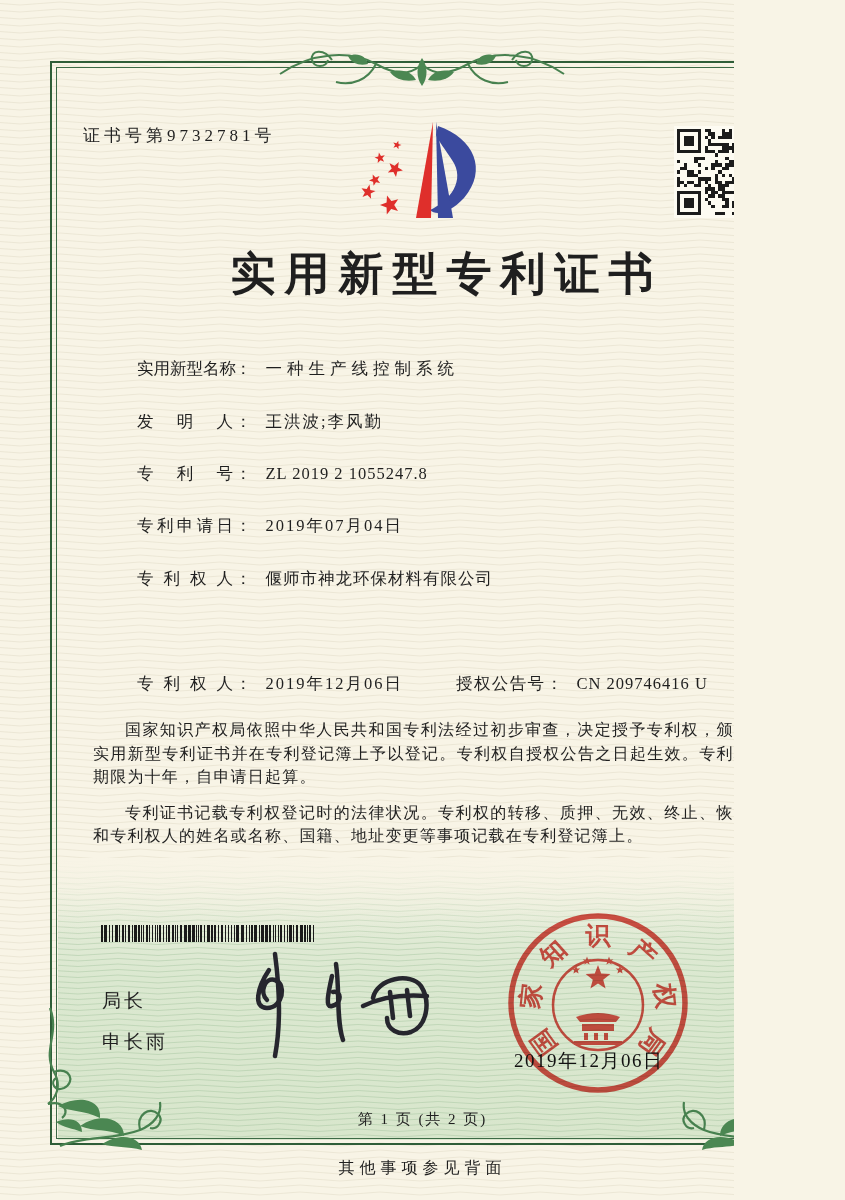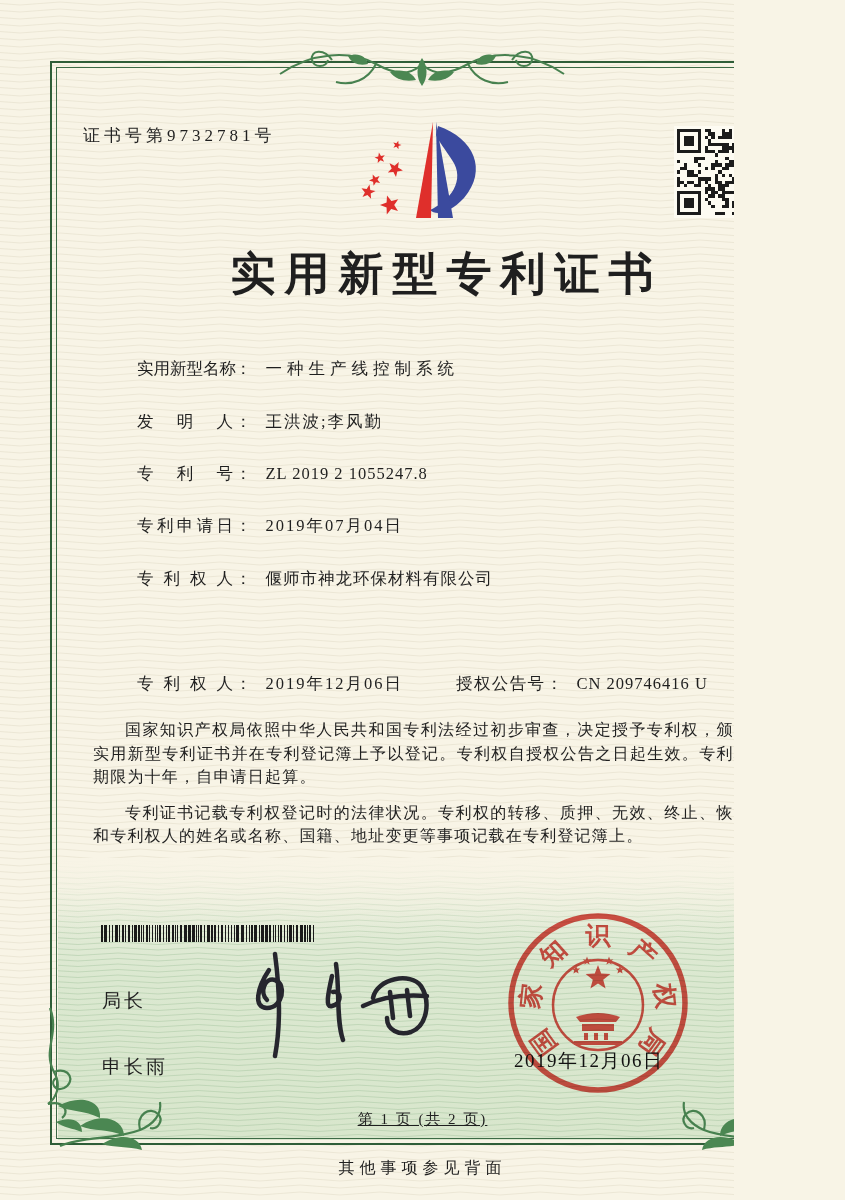--- a/index.html
+++ b/index.html
@@ -31,25 +31,25 @@
   .val{letter-spacing:2px;}
   .val-wide{letter-spacing:5px;}
   .val-tight{letter-spacing:1px;}
   .pair2{position:absolute;left:319px;top:0;}
   .pair2 .lbl{width:88px;}
   .paras{position:absolute;left:93px;top:706px;width:658px;font-size:16px;line-height:23.6px;
     letter-spacing:1.2px;text-align:justify;z-index:3;}
   .paras p{margin:12px 0 3px 0;text-indent:2em;}
   .barcode{position:absolute;left:101px;top:925px;z-index:3;}
   .signer-title{position:absolute;left:102px;top:988px;font-size:19px;letter-spacing:3px;z-index:3;}
-  .signer-name{position:absolute;left:102px;top:1054px;font-size:19px;letter-spacing:3px;z-index:3;}
+  .signer-name{position:absolute;left:102px;top:1029px;font-size:19px;letter-spacing:3px;z-index:3;}
   .signature{position:absolute;left:235px;top:948px;z-index:3;}
   .seal{position:absolute;left:503px;top:908px;width:190px;height:190px;z-index:4;opacity:.92;mix-blend-mode:multiply;}
   .seal-date{position:absolute;left:514px;top:1048px;font-size:19px;letter-spacing:1.5px;color:#111;z-index:5;}
-  .footer-page{position:absolute;left:0;top:1110px;width:845px;text-align:center;font-size:15px;letter-spacing:2px;z-index:3;text-decoration:underline;}
+  .footer-page{position:absolute;left:0;top:1110px;width:845px;text-align:center;font-size:15px;letter-spacing:2px;z-index:3;}
   .back-note{position:absolute;left:0;top:1158px;width:845px;text-align:center;font-size:16px;letter-spacing:5px;z-index:3;}
 </style>
 </head>
 <body>
 
 <div class="page">
 
   <svg class="waves-page" id="waves-page" width="845" height="1200">
       <path d="M0,3.5 q20,3 40,0 t40,0 t40,0 t40,0 t40,0 t40,0 t40,0 t40,0 t40,0 t40,0 t40,0 t40,0 t40,0 t40,0 t40,0 t40,0 t40,0 t40,0 t40,0 t40,0 t40,0 t40,0 M0,10.5 q20,3 40,0 t40,0 t40,0 t40,0 t40,0 t40,0 t40,0 t40,0 t40,0 t40,0 t40,0 t40,0 t40,0 t40,0 t40,0 t40,0 t40,0 t40,0 t40,0 t40,0 t40,0 t40,0 M0,17.5 q20,3 40,0 t40,0 t40,0 t40,0 t40,0 t40,0 t40,0 t40,0 t40,0 t40,0 t40,0 t40,0 t40,0 t40,0 t40,0 t40,0 t40,0 t40,0 t40,0 t40,0 t40,0 t40,0 M0,24.5 q20,3 40,0 t40,0 t40,0 t40,0 t40,0 t40,0 t40,0 t40,0 t40,0 t40,0 t40,0 t40,0 t40,0 t40,0 t40,0 t40,0 t40,0 t40,0 t40,0 t40,0 t40,0 t40,0 M0,31.5 q20,3 40,0 t40,0 t40,0 t40,0 t40,0 t40,0 t40,0 t40,0 t40,0 t40,0 t40,0 t40,0 t40,0 t40,0 t40,0 t40,0 t40,0 t40,0 t40,0 t40,0 t40,0 t40,0 M0,38.5 q20,3 40,0 t40,0 t40,0 t40,0 t40,0 t40,0 t40,0 t40,0 t40,0 t40,0 t40,0 t40,0 t40,0 t40,0 t40,0 t40,0 t40,0 t40,0 t40,0 t40,0 t40,0 t40,0 M0,45.5 q20,3 40,0 t40,0 t40,0 t40,0 t40,0 t40,0 t40,0 t40,0 t40,0 t40,0 t40,0 t40,0 t40,0 t40,0 t40,0 t40,0 t40,0 t40,0 t40,0 t40,0 t40,0 t40,0 M0,52.5 q20,3 40,0 t40,0 t40,0 t40,0 t40,0 t40,0 t40,0 t40,0 t40,0 t40,0 t40,0 t40,0 t40,0 t40,0 t40,0 t40,0 t40,0 t40,0 t40,0 t40,0 t40,0 t40,0 M0,59.5 q20,3 40,0 t40,0 t40,0 t40,0 t40,0 t40,0 t40,0 t40,0 t40,0 t40,0 t40,0 t40,0 t40,0 t40,0 t40,0 t40,0 t40,0 t40,0 t40,0 t40,0 t40,0 t40,0 M0,66.5 q20,3 40,0 t40,0 t40,0 t40,0 t40,0 t40,0 t40,0 t40,0 t40,0 t40,0 t40,0 t40,0 t40,0 t40,0 t40,0 t40,0 t40,0 t40,0 t40,0 t40,0 t40,0 t40,0 M0,73.5 q20,3 40,0 t40,0 t40,0 t40,0 t40,0 t40,0 t40,0 t40,0 t40,0 t40,0 t40,0 t40,0 t40,0 t40,0 t40,0 t40,0 t40,0 t40,0 t40,0 t40,0 t40,0 t40,0 M0,80.5 q20,3 40,0 t40,0 t40,0 t40,0 t40,0 t40,0 t40,0 t40,0 t40,0 t40,0 t40,0 t40,0 t40,0 t40,0 t40,0 t40,0 t40,0 t40,0 t40,0 t40,0 t40,0 t40,0 M0,87.5 q20,3 40,0 t40,0 t40,0 t40,0 t40,0 t40,0 t40,0 t40,0 t40,0 t40,0 t40,0 t40,0 t40,0 t40,0 t40,0 t40,0 t40,0 t40,0 t40,0 t40,0 t40,0 t40,0 M0,94.5 q20,3 40,0 t40,0 t40,0 t40,0 t40,0 t40,0 t40,0 t40,0 t40,0 t40,0 t40,0 t40,0 t40,0 t40,0 t40,0 t40,0 t40,0 t40,0 t40,0 t40,0 t40,0 t40,0 M0,101.5 q20,3 40,0 t40,0 t40,0 t40,0 t40,0 t40,0 t40,0 t40,0 t40,0 t40,0 t40,0 t40,0 t40,0 t40,0 t40,0 t40,0 t40,0 t40,0 t40,0 t40,0 t40,0 t40,0 M0,108.5 q20,3 40,0 t40,0 t40,0 t40,0 t40,0 t40,0 t40,0 t40,0 t40,0 t40,0 t40,0 t40,0 t40,0 t40,0 t40,0 t40,0 t40,0 t40,0 t40,0 t40,0 t40,0 t40,0 M0,115.5 q20,3 40,0 t40,0 t40,0 t40,0 t40,0 t40,0 t40,0 t40,0 t40,0 t40,0 t40,0 t40,0 t40,0 t40,0 t40,0 t40,0 t40,0 t40,0 t40,0 t40,0 t40,0 t40,0 M0,122.5 q20,3 40,0 t40,0 t40,0 t40,0 t40,0 t40,0 t40,0 t40,0 t40,0 t40,0 t40,0 t40,0 t40,0 t40,0 t40,0 t40,0 t40,0 t40,0 t40,0 t40,0 t40,0 t40,0 M0,129.5 q20,3 40,0 t40,0 t40,0 t40,0 t40,0 t40,0 t40,0 t40,0 t40,0 t40,0 t40,0 t40,0 t40,0 t40,0 t40,0 t40,0 t40,0 t40,0 t40,0 t40,0 t40,0 t40,0 M0,136.5 q20,3 40,0 t40,0 t40,0 t40,0 t40,0 t40,0 t40,0 t40,0 t40,0 t40,0 t40,0 t40,0 t40,0 t40,0 t40,0 t40,0 t40,0 t40,0 t40,0 t40,0 t40,0 t40,0 M0,143.5 q20,3 40,0 t40,0 t40,0 t40,0 t40,0 t40,0 t40,0 t40,0 t40,0 t40,0 t40,0 t40,0 t40,0 t40,0 t40,0 t40,0 t40,0 t40,0 t40,0 t40,0 t40,0 t40,0 M0,150.5 q20,3 40,0 t40,0 t40,0 t40,0 t40,0 t40,0 t40,0 t40,0 t40,0 t40,0 t40,0 t40,0 t40,0 t40,0 t40,0 t40,0 t40,0 t40,0 t40,0 t40,0 t40,0 t40,0 M0,157.5 q20,3 40,0 t40,0 t40,0 t40,0 t40,0 t40,0 t40,0 t40,0 t40,0 t40,0 t40,0 t40,0 t40,0 t40,0 t40,0 t40,0 t40,0 t40,0 t40,0 t40,0 t40,0 t40,0 M0,164.5 q20,3 40,0 t40,0 t40,0 t40,0 t40,0 t40,0 t40,0 t40,0 t40,0 t40,0 t40,0 t40,0 t40,0 t40,0 t40,0 t40,0 t40,0 t40,0 t40,0 t40,0 t40,0 t40,0 M0,171.5 q20,3 40,0 t40,0 t40,0 t40,0 t40,0 t40,0 t40,0 t40,0 t40,0 t40,0 t40,0 t40,0 t40,0 t40,0 t40,0 t40,0 t40,0 t40,0 t40,0 t40,0 t40,0 t40,0 M0,178.5 q20,3 40,0 t40,0 t40,0 t40,0 t40,0 t40,0 t40,0 t40,0 t40,0 t40,0 t40,0 t40,0 t40,0 t40,0 t40,0 t40,0 t40,0 t40,0 t40,0 t40,0 t40,0 t40,0 M0,185.5 q20,3 40,0 t40,0 t40,0 t40,0 t40,0 t40,0 t40,0 t40,0 t40,0 t40,0 t40,0 t40,0 t40,0 t40,0 t40,0 t40,0 t40,0 t40,0 t40,0 t40,0 t40,0 t40,0 M0,192.5 q20,3 40,0 t40,0 t40,0 t40,0 t40,0 t40,0 t40,0 t40,0 t40,0 t40,0 t40,0 t40,0 t40,0 t40,0 t40,0 t40,0 t40,0 t40,0 t40,0 t40,0 t40,0 t40,0 M0,199.5 q20,3 40,0 t40,0 t40,0 t40,0 t40,0 t40,0 t40,0 t40,0 t40,0 t40,0 t40,0 t40,0 t40,0 t40,0 t40,0 t40,0 t40,0 t40,0 t40,0 t40,0 t40,0 t40,0 M0,206.5 q20,3 40,0 t40,0 t40,0 t40,0 t40,0 t40,0 t40,0 t40,0 t40,0 t40,0 t40,0 t40,0 t40,0 t40,0 t40,0 t40,0 t40,0 t40,0 t40,0 t40,0 t40,0 t40,0 M0,213.5 q20,3 40,0 t40,0 t40,0 t40,0 t40,0 t40,0 t40,0 t40,0 t40,0 t40,0 t40,0 t40,0 t40,0 t40,0 t40,0 t40,0 t40,0 t40,0 t40,0 t40,0 t40,0 t40,0 M0,220.5 q20,3 40,0 t40,0 t40,0 t40,0 t40,0 t40,0 t40,0 t40,0 t40,0 t40,0 t40,0 t40,0 t40,0 t40,0 t40,0 t40,0 t40,0 t40,0 t40,0 t40,0 t40,0 t40,0 M0,227.5 q20,3 40,0 t40,0 t40,0 t40,0 t40,0 t40,0 t40,0 t40,0 t40,0 t40,0 t40,0 t40,0 t40,0 t40,0 t40,0 t40,0 t40,0 t40,0 t40,0 t40,0 t40,0 t40,0 M0,234.5 q20,3 40,0 t40,0 t40,0 t40,0 t40,0 t40,0 t40,0 t40,0 t40,0 t40,0 t40,0 t40,0 t40,0 t40,0 t40,0 t40,0 t40,0 t40,0 t40,0 t40,0 t40,0 t40,0 M0,241.5 q20,3 40,0 t40,0 t40,0 t40,0 t40,0 t40,0 t40,0 t40,0 t40,0 t40,0 t40,0 t40,0 t40,0 t40,0 t40,0 t40,0 t40,0 t40,0 t40,0 t40,0 t40,0 t40,0 M0,248.5 q20,3 40,0 t40,0 t40,0 t40,0 t40,0 t40,0 t40,0 t40,0 t40,0 t40,0 t40,0 t40,0 t40,0 t40,0 t40,0 t40,0 t40,0 t40,0 t40,0 t40,0 t40,0 t40,0 M0,255.5 q20,3 40,0 t40,0 t40,0 t40,0 t40,0 t40,0 t40,0 t40,0 t40,0 t40,0 t40,0 t40,0 t40,0 t40,0 t40,0 t40,0 t40,0 t40,0 t40,0 t40,0 t40,0 t40,0 M0,262.5 q20,3 40,0 t40,0 t40,0 t40,0 t40,0 t40,0 t40,0 t40,0 t40,0 t40,0 t40,0 t40,0 t40,0 t40,0 t40,0 t40,0 t40,0 t40,0 t40,0 t40,0 t40,0 t40,0 M0,269.5 q20,3 40,0 t40,0 t40,0 t40,0 t40,0 t40,0 t40,0 t40,0 t40,0 t40,0 t40,0 t40,0 t40,0 t40,0 t40,0 t40,0 t40,0 t40,0 t40,0 t40,0 t40,0 t40,0 M0,276.5 q20,3 40,0 t40,0 t40,0 t40,0 t40,0 t40,0 t40,0 t40,0 t40,0 t40,0 t40,0 t40,0 t40,0 t40,0 t40,0 t40,0 t40,0 t40,0 t40,0 t40,0 t40,0 t40,0 M0,283.5 q20,3 40,0 t40,0 t40,0 t40,0 t40,0 t40,0 t40,0 t40,0 t40,0 t40,0 t40,0 t40,0 t40,0 t40,0 t40,0 t40,0 t40,0 t40,0 t40,0 t40,0 t40,0 t40,0 M0,290.5 q20,3 40,0 t40,0 t40,0 t40,0 t40,0 t40,0 t40,0 t40,0 t40,0 t40,0 t40,0 t40,0 t40,0 t40,0 t40,0 t40,0 t40,0 t40,0 t40,0 t40,0 t40,0 t40,0 M0,297.5 q20,3 40,0 t40,0 t40,0 t40,0 t40,0 t40,0 t40,0 t40,0 t40,0 t40,0 t40,0 t40,0 t40,0 t40,0 t40,0 t40,0 t40,0 t40,0 t40,0 t40,0 t40,0 t40,0 M0,304.5 q20,3 40,0 t40,0 t40,0 t40,0 t40,0 t40,0 t40,0 t40,0 t40,0 t40,0 t40,0 t40,0 t40,0 t40,0 t40,0 t40,0 t40,0 t40,0 t40,0 t40,0 t40,0 t40,0 M0,311.5 q20,3 40,0 t40,0 t40,0 t40,0 t40,0 t40,0 t40,0 t40,0 t40,0 t40,0 t40,0 t40,0 t40,0 t40,0 t40,0 t40,0 t40,0 t40,0 t40,0 t40,0 t40,0 t40,0 M0,318.5 q20,3 40,0 t40,0 t40,0 t40,0 t40,0 t40,0 t40,0 t40,0 t40,0 t40,0 t40,0 t40,0 t40,0 t40,0 t40,0 t40,0 t40,0 t40,0 t40,0 t40,0 t40,0 t40,0 M0,325.5 q20,3 40,0 t40,0 t40,0 t40,0 t40,0 t40,0 t40,0 t40,0 t40,0 t40,0 t40,0 t40,0 t40,0 t40,0 t40,0 t40,0 t40,0 t40,0 t40,0 t40,0 t40,0 t40,0 M0,332.5 q20,3 40,0 t40,0 t40,0 t40,0 t40,0 t40,0 t40,0 t40,0 t40,0 t40,0 t40,0 t40,0 t40,0 t40,0 t40,0 t40,0 t40,0 t40,0 t40,0 t40,0 t40,0 t40,0 M0,339.5 q20,3 40,0 t40,0 t40,0 t40,0 t40,0 t40,0 t40,0 t40,0 t40,0 t40,0 t40,0 t40,0 t40,0 t40,0 t40,0 t40,0 t40,0 t40,0 t40,0 t40,0 t40,0 t40,0 M0,346.5 q20,3 40,0 t40,0 t40,0 t40,0 t40,0 t40,0 t40,0 t40,0 t40,0 t40,0 t40,0 t40,0 t40,0 t40,0 t40,0 t40,0 t40,0 t40,0 t40,0 t40,0 t40,0 t40,0 M0,353.5 q20,3 40,0 t40,0 t40,0 t40,0 t40,0 t40,0 t40,0 t40,0 t40,0 t40,0 t40,0 t40,0 t40,0 t40,0 t40,0 t40,0 t40,0 t40,0 t40,0 t40,0 t40,0 t40,0 M0,360.5 q20,3 40,0 t40,0 t40,0 t40,0 t40,0 t40,0 t40,0 t40,0 t40,0 t40,0 t40,0 t40,0 t40,0 t40,0 t40,0 t40,0 t40,0 t40,0 t40,0 t40,0 t40,0 t40,0 M0,367.5 q20,3 40,0 t40,0 t40,0 t40,0 t40,0 t40,0 t40,0 t40,0 t40,0 t40,0 t40,0 t40,0 t40,0 t40,0 t40,0 t40,0 t40,0 t40,0 t40,0 t40,0 t40,0 t40,0 M0,374.5 q20,3 40,0 t40,0 t40,0 t40,0 t40,0 t40,0 t40,0 t40,0 t40,0 t40,0 t40,0 t40,0 t40,0 t40,0 t40,0 t40,0 t40,0 t40,0 t40,0 t40,0 t40,0 t40,0 M0,381.5 q20,3 40,0 t40,0 t40,0 t40,0 t40,0 t40,0 t40,0 t40,0 t40,0 t40,0 t40,0 t40,0 t40,0 t40,0 t40,0 t40,0 t40,0 t40,0 t40,0 t40,0 t40,0 t40,0 M0,388.5 q20,3 40,0 t40,0 t40,0 t40,0 t40,0 t40,0 t40,0 t40,0 t40,0 t40,0 t40,0 t40,0 t40,0 t40,0 t40,0 t40,0 t40,0 t40,0 t40,0 t40,0 t40,0 t40,0 M0,395.5 q20,3 40,0 t40,0 t40,0 t40,0 t40,0 t40,0 t40,0 t40,0 t40,0 t40,0 t40,0 t40,0 t40,0 t40,0 t40,0 t40,0 t40,0 t40,0 t40,0 t40,0 t40,0 t40,0 M0,402.5 q20,3 40,0 t40,0 t40,0 t40,0 t40,0 t40,0 t40,0 t40,0 t40,0 t40,0 t40,0 t40,0 t40,0 t40,0 t40,0 t40,0 t40,0 t40,0 t40,0 t40,0 t40,0 t40,0 M0,409.5 q20,3 40,0 t40,0 t40,0 t40,0 t40,0 t40,0 t40,0 t40,0 t40,0 t40,0 t40,0 t40,0 t40,0 t40,0 t40,0 t40,0 t40,0 t40,0 t40,0 t40,0 t40,0 t40,0 M0,416.5 q20,3 40,0 t40,0 t40,0 t40,0 t40,0 t40,0 t40,0 t40,0 t40,0 t40,0 t40,0 t40,0 t40,0 t40,0 t40,0 t40,0 t40,0 t40,0 t40,0 t40,0 t40,0 t40,0 M0,423.5 q20,3 40,0 t40,0 t40,0 t40,0 t40,0 t40,0 t40,0 t40,0 t40,0 t40,0 t40,0 t40,0 t40,0 t40,0 t40,0 t40,0 t40,0 t40,0 t40,0 t40,0 t40,0 t40,0 M0,430.5 q20,3 40,0 t40,0 t40,0 t40,0 t40,0 t40,0 t40,0 t40,0 t40,0 t40,0 t40,0 t40,0 t40,0 t40,0 t40,0 t40,0 t40,0 t40,0 t40,0 t40,0 t40,0 t40,0 M0,437.5 q20,3 40,0 t40,0 t40,0 t40,0 t40,0 t40,0 t40,0 t40,0 t40,0 t40,0 t40,0 t40,0 t40,0 t40,0 t40,0 t40,0 t40,0 t40,0 t40,0 t40,0 t40,0 t40,0 M0,444.5 q20,3 40,0 t40,0 t40,0 t40,0 t40,0 t40,0 t40,0 t40,0 t40,0 t40,0 t40,0 t40,0 t40,0 t40,0 t40,0 t40,0 t40,0 t40,0 t40,0 t40,0 t40,0 t40,0 M0,451.5 q20,3 40,0 t40,0 t40,0 t40,0 t40,0 t40,0 t40,0 t40,0 t40,0 t40,0 t40,0 t40,0 t40,0 t40,0 t40,0 t40,0 t40,0 t40,0 t40,0 t40,0 t40,0 t40,0 M0,458.5 q20,3 40,0 t40,0 t40,0 t40,0 t40,0 t40,0 t40,0 t40,0 t40,0 t40,0 t40,0 t40,0 t40,0 t40,0 t40,0 t40,0 t40,0 t40,0 t40,0 t40,0 t40,0 t40,0 M0,465.5 q20,3 40,0 t40,0 t40,0 t40,0 t40,0 t40,0 t40,0 t40,0 t40,0 t40,0 t40,0 t40,0 t40,0 t40,0 t40,0 t40,0 t40,0 t40,0 t40,0 t40,0 t40,0 t40,0 M0,472.5 q20,3 40,0 t40,0 t40,0 t40,0 t40,0 t40,0 t40,0 t40,0 t40,0 t40,0 t40,0 t40,0 t40,0 t40,0 t40,0 t40,0 t40,0 t40,0 t40,0 t40,0 t40,0 t40,0 M0,479.5 q20,3 40,0 t40,0 t40,0 t40,0 t40,0 t40,0 t40,0 t40,0 t40,0 t40,0 t40,0 t40,0 t40,0 t40,0 t40,0 t40,0 t40,0 t40,0 t40,0 t40,0 t40,0 t40,0 M0,486.5 q20,3 40,0 t40,0 t40,0 t40,0 t40,0 t40,0 t40,0 t40,0 t40,0 t40,0 t40,0 t40,0 t40,0 t40,0 t40,0 t40,0 t40,0 t40,0 t40,0 t40,0 t40,0 t40,0 M0,493.5 q20,3 40,0 t40,0 t40,0 t40,0 t40,0 t40,0 t40,0 t40,0 t40,0 t40,0 t40,0 t40,0 t40,0 t40,0 t40,0 t40,0 t40,0 t40,0 t40,0 t40,0 t40,0 t40,0 M0,500.5 q20,3 40,0 t40,0 t40,0 t40,0 t40,0 t40,0 t40,0 t40,0 t40,0 t40,0 t40,0 t40,0 t40,0 t40,0 t40,0 t40,0 t40,0 t40,0 t40,0 t40,0 t40,0 t40,0 M0,507.5 q20,3 40,0 t40,0 t40,0 t40,0 t40,0 t40,0 t40,0 t40,0 t40,0 t40,0 t40,0 t40,0 t40,0 t40,0 t40,0 t40,0 t40,0 t40,0 t40,0 t40,0 t40,0 t40,0 M0,514.5 q20,3 40,0 t40,0 t40,0 t40,0 t40,0 t40,0 t40,0 t40,0 t40,0 t40,0 t40,0 t40,0 t40,0 t40,0 t40,0 t40,0 t40,0 t40,0 t40,0 t40,0 t40,0 t40,0 M0,521.5 q20,3 40,0 t40,0 t40,0 t40,0 t40,0 t40,0 t40,0 t40,0 t40,0 t40,0 t40,0 t40,0 t40,0 t40,0 t40,0 t40,0 t40,0 t40,0 t40,0 t40,0 t40,0 t40,0 M0,528.5 q20,3 40,0 t40,0 t40,0 t40,0 t40,0 t40,0 t40,0 t40,0 t40,0 t40,0 t40,0 t40,0 t40,0 t40,0 t40,0 t40,0 t40,0 t40,0 t40,0 t40,0 t40,0 t40,0 M0,535.5 q20,3 40,0 t40,0 t40,0 t40,0 t40,0 t40,0 t40,0 t40,0 t40,0 t40,0 t40,0 t40,0 t40,0 t40,0 t40,0 t40,0 t40,0 t40,0 t40,0 t40,0 t40,0 t40,0 M0,542.5 q20,3 40,0 t40,0 t40,0 t40,0 t40,0 t40,0 t40,0 t40,0 t40,0 t40,0 t40,0 t40,0 t40,0 t40,0 t40,0 t40,0 t40,0 t40,0 t40,0 t40,0 t40,0 t40,0 M0,549.5 q20,3 40,0 t40,0 t40,0 t40,0 t40,0 t40,0 t40,0 t40,0 t40,0 t40,0 t40,0 t40,0 t40,0 t40,0 t40,0 t40,0 t40,0 t40,0 t40,0 t40,0 t40,0 t40,0 M0,556.5 q20,3 40,0 t40,0 t40,0 t40,0 t40,0 t40,0 t40,0 t40,0 t40,0 t40,0 t40,0 t40,0 t40,0 t40,0 t40,0 t40,0 t40,0 t40,0 t40,0 t40,0 t40,0 t40,0 M0,563.5 q20,3 40,0 t40,0 t40,0 t40,0 t40,0 t40,0 t40,0 t40,0 t40,0 t40,0 t40,0 t40,0 t40,0 t40,0 t40,0 t40,0 t40,0 t40,0 t40,0 t40,0 t40,0 t40,0 M0,570.5 q20,3 40,0 t40,0 t40,0 t40,0 t40,0 t40,0 t40,0 t40,0 t40,0 t40,0 t40,0 t40,0 t40,0 t40,0 t40,0 t40,0 t40,0 t40,0 t40,0 t40,0 t40,0 t40,0 M0,577.5 q20,3 40,0 t40,0 t40,0 t40,0 t40,0 t40,0 t40,0 t40,0 t40,0 t40,0 t40,0 t40,0 t40,0 t40,0 t40,0 t40,0 t40,0 t40,0 t40,0 t40,0 t40,0 t40,0 M0,584.5 q20,3 40,0 t40,0 t40,0 t40,0 t40,0 t40,0 t40,0 t40,0 t40,0 t40,0 t40,0 t40,0 t40,0 t40,0 t40,0 t40,0 t40,0 t40,0 t40,0 t40,0 t40,0 t40,0 M0,591.5 q20,3 40,0 t40,0 t40,0 t40,0 t40,0 t40,0 t40,0 t40,0 t40,0 t40,0 t40,0 t40,0 t40,0 t40,0 t40,0 t40,0 t40,0 t40,0 t40,0 t40,0 t40,0 t40,0 M0,598.5 q20,3 40,0 t40,0 t40,0 t40,0 t40,0 t40,0 t40,0 t40,0 t40,0 t40,0 t40,0 t40,0 t40,0 t40,0 t40,0 t40,0 t40,0 t40,0 t40,0 t40,0 t40,0 t40,0 M0,605.5 q20,3 40,0 t40,0 t40,0 t40,0 t40,0 t40,0 t40,0 t40,0 t40,0 t40,0 t40,0 t40,0 t40,0 t40,0 t40,0 t40,0 t40,0 t40,0 t40,0 t40,0 t40,0 t40,0 M0,612.5 q20,3 40,0 t40,0 t40,0 t40,0 t40,0 t40,0 t40,0 t40,0 t40,0 t40,0 t40,0 t40,0 t40,0 t40,0 t40,0 t40,0 t40,0 t40,0 t40,0 t40,0 t40,0 t40,0 M0,619.5 q20,3 40,0 t40,0 t40,0 t40,0 t40,0 t40,0 t40,0 t40,0 t40,0 t40,0 t40,0 t40,0 t40,0 t40,0 t40,0 t40,0 t40,0 t40,0 t40,0 t40,0 t40,0 t40,0 M0,626.5 q20,3 40,0 t40,0 t40,0 t40,0 t40,0 t40,0 t40,0 t40,0 t40,0 t40,0 t40,0 t40,0 t40,0 t40,0 t40,0 t40,0 t40,0 t40,0 t40,0 t40,0 t40,0 t40,0 M0,633.5 q20,3 40,0 t40,0 t40,0 t40,0 t40,0 t40,0 t40,0 t40,0 t40,0 t40,0 t40,0 t40,0 t40,0 t40,0 t40,0 t40,0 t40,0 t40,0 t40,0 t40,0 t40,0 t40,0 M0,640.5 q20,3 40,0 t40,0 t40,0 t40,0 t40,0 t40,0 t40,0 t40,0 t40,0 t40,0 t40,0 t40,0 t40,0 t40,0 t40,0 t40,0 t40,0 t40,0 t40,0 t40,0 t40,0 t40,0 M0,647.5 q20,3 40,0 t40,0 t40,0 t40,0 t40,0 t40,0 t40,0 t40,0 t40,0 t40,0 t40,0 t40,0 t40,0 t40,0 t40,0 t40,0 t40,0 t40,0 t40,0 t40,0 t40,0 t40,0 M0,654.5 q20,3 40,0 t40,0 t40,0 t40,0 t40,0 t40,0 t40,0 t40,0 t40,0 t40,0 t40,0 t40,0 t40,0 t40,0 t40,0 t40,0 t40,0 t40,0 t40,0 t40,0 t40,0 t40,0 M0,661.5 q20,3 40,0 t40,0 t40,0 t40,0 t40,0 t40,0 t40,0 t40,0 t40,0 t40,0 t40,0 t40,0 t40,0 t40,0 t40,0 t40,0 t40,0 t40,0 t40,0 t40,0 t40,0 t40,0 M0,668.5 q20,3 40,0 t40,0 t40,0 t40,0 t40,0 t40,0 t40,0 t40,0 t40,0 t40,0 t40,0 t40,0 t40,0 t40,0 t40,0 t40,0 t40,0 t40,0 t40,0 t40,0 t40,0 t40,0 M0,675.5 q20,3 40,0 t40,0 t40,0 t40,0 t40,0 t40,0 t40,0 t40,0 t40,0 t40,0 t40,0 t40,0 t40,0 t40,0 t40,0 t40,0 t40,0 t40,0 t40,0 t40,0 t40,0 t40,0 M0,682.5 q20,3 40,0 t40,0 t40,0 t40,0 t40,0 t40,0 t40,0 t40,0 t40,0 t40,0 t40,0 t40,0 t40,0 t40,0 t40,0 t40,0 t40,0 t40,0 t40,0 t40,0 t40,0 t40,0 M0,689.5 q20,3 40,0 t40,0 t40,0 t40,0 t40,0 t40,0 t40,0 t40,0 t40,0 t40,0 t40,0 t40,0 t40,0 t40,0 t40,0 t40,0 t40,0 t40,0 t40,0 t40,0 t40,0 t40,0 M0,696.5 q20,3 40,0 t40,0 t40,0 t40,0 t40,0 t40,0 t40,0 t40,0 t40,0 t40,0 t40,0 t40,0 t40,0 t40,0 t40,0 t40,0 t40,0 t40,0 t40,0 t40,0 t40,0 t40,0 M0,703.5 q20,3 40,0 t40,0 t40,0 t40,0 t40,0 t40,0 t40,0 t40,0 t40,0 t40,0 t40,0 t40,0 t40,0 t40,0 t40,0 t40,0 t40,0 t40,0 t40,0 t40,0 t40,0 t40,0 M0,710.5 q20,3 40,0 t40,0 t40,0 t40,0 t40,0 t40,0 t40,0 t40,0 t40,0 t40,0 t40,0 t40,0 t40,0 t40,0 t40,0 t40,0 t40,0 t40,0 t40,0 t40,0 t40,0 t40,0 M0,717.5 q20,3 40,0 t40,0 t40,0 t40,0 t40,0 t40,0 t40,0 t40,0 t40,0 t40,0 t40,0 t40,0 t40,0 t40,0 t40,0 t40,0 t40,0 t40,0 t40,0 t40,0 t40,0 t40,0 M0,724.5 q20,3 40,0 t40,0 t40,0 t40,0 t40,0 t40,0 t40,0 t40,0 t40,0 t40,0 t40,0 t40,0 t40,0 t40,0 t40,0 t40,0 t40,0 t40,0 t40,0 t40,0 t40,0 t40,0 M0,731.5 q20,3 40,0 t40,0 t40,0 t40,0 t40,0 t40,0 t40,0 t40,0 t40,0 t40,0 t40,0 t40,0 t40,0 t40,0 t40,0 t40,0 t40,0 t40,0 t40,0 t40,0 t40,0 t40,0 M0,738.5 q20,3 40,0 t40,0 t40,0 t40,0 t40,0 t40,0 t40,0 t40,0 t40,0 t40,0 t40,0 t40,0 t40,0 t40,0 t40,0 t40,0 t40,0 t40,0 t40,0 t40,0 t40,0 t40,0 M0,745.5 q20,3 40,0 t40,0 t40,0 t40,0 t40,0 t40,0 t40,0 t40,0 t40,0 t40,0 t40,0 t40,0 t40,0 t40,0 t40,0 t40,0 t40,0 t40,0 t40,0 t40,0 t40,0 t40,0 M0,752.5 q20,3 40,0 t40,0 t40,0 t40,0 t40,0 t40,0 t40,0 t40,0 t40,0 t40,0 t40,0 t40,0 t40,0 t40,0 t40,0 t40,0 t40,0 t40,0 t40,0 t40,0 t40,0 t40,0 M0,759.5 q20,3 40,0 t40,0 t40,0 t40,0 t40,0 t40,0 t40,0 t40,0 t40,0 t40,0 t40,0 t40,0 t40,0 t40,0 t40,0 t40,0 t40,0 t40,0 t40,0 t40,0 t40,0 t40,0 M0,766.5 q20,3 40,0 t40,0 t40,0 t40,0 t40,0 t40,0 t40,0 t40,0 t40,0 t40,0 t40,0 t40,0 t40,0 t40,0 t40,0 t40,0 t40,0 t40,0 t40,0 t40,0 t40,0 t40,0 M0,773.5 q20,3 40,0 t40,0 t40,0 t40,0 t40,0 t40,0 t40,0 t40,0 t40,0 t40,0 t40,0 t40,0 t40,0 t40,0 t40,0 t40,0 t40,0 t40,0 t40,0 t40,0 t40,0 t40,0 M0,780.5 q20,3 40,0 t40,0 t40,0 t40,0 t40,0 t40,0 t40,0 t40,0 t40,0 t40,0 t40,0 t40,0 t40,0 t40,0 t40,0 t40,0 t40,0 t40,0 t40,0 t40,0 t40,0 t40,0 M0,787.5 q20,3 40,0 t40,0 t40,0 t40,0 t40,0 t40,0 t40,0 t40,0 t40,0 t40,0 t40,0 t40,0 t40,0 t40,0 t40,0 t40,0 t40,0 t40,0 t40,0 t40,0 t40,0 t40,0 M0,794.5 q20,3 40,0 t40,0 t40,0 t40,0 t40,0 t40,0 t40,0 t40,0 t40,0 t40,0 t40,0 t40,0 t40,0 t40,0 t40,0 t40,0 t40,0 t40,0 t40,0 t40,0 t40,0 t40,0 M0,801.5 q20,3 40,0 t40,0 t40,0 t40,0 t40,0 t40,0 t40,0 t40,0 t40,0 t40,0 t40,0 t40,0 t40,0 t40,0 t40,0 t40,0 t40,0 t40,0 t40,0 t40,0 t40,0 t40,0 M0,808.5 q20,3 40,0 t40,0 t40,0 t40,0 t40,0 t40,0 t40,0 t40,0 t40,0 t40,0 t40,0 t40,0 t40,0 t40,0 t40,0 t40,0 t40,0 t40,0 t40,0 t40,0 t40,0 t40,0 M0,815.5 q20,3 40,0 t40,0 t40,0 t40,0 t40,0 t40,0 t40,0 t40,0 t40,0 t40,0 t40,0 t40,0 t40,0 t40,0 t40,0 t40,0 t40,0 t40,0 t40,0 t40,0 t40,0 t40,0 M0,822.5 q20,3 40,0 t40,0 t40,0 t40,0 t40,0 t40,0 t40,0 t40,0 t40,0 t40,0 t40,0 t40,0 t40,0 t40,0 t40,0 t40,0 t40,0 t40,0 t40,0 t40,0 t40,0 t40,0 M0,829.5 q20,3 40,0 t40,0 t40,0 t40,0 t40,0 t40,0 t40,0 t40,0 t40,0 t40,0 t40,0 t40,0 t40,0 t40,0 t40,0 t40,0 t40,0 t40,0 t40,0 t40,0 t40,0 t40,0 M0,836.5 q20,3 40,0 t40,0 t40,0 t40,0 t40,0 t40,0 t40,0 t40,0 t40,0 t40,0 t40,0 t40,0 t40,0 t40,0 t40,0 t40,0 t40,0 t40,0 t40,0 t40,0 t40,0 t40,0 M0,843.5 q20,3 40,0 t40,0 t40,0 t40,0 t40,0 t40,0 t40,0 t40,0 t40,0 t40,0 t40,0 t40,0 t40,0 t40,0 t40,0 t40,0 t40,0 t40,0 t40,0 t40,0 t40,0 t40,0 M0,850.5 q20,3 40,0 t40,0 t40,0 t40,0 t40,0 t40,0 t40,0 t40,0 t40,0 t40,0 t40,0 t40,0 t40,0 t40,0 t40,0 t40,0 t40,0 t40,0 t40,0 t40,0 t40,0 t40,0 M0,857.5 q20,3 40,0 t40,0 t40,0 t40,0 t40,0 t40,0 t40,0 t40,0 t40,0 t40,0 t40,0 t40,0 t40,0 t40,0 t40,0 t40,0 t40,0 t40,0 t40,0 t40,0 t40,0 t40,0 M0,864.5 q20,3 40,0 t40,0 t40,0 t40,0 t40,0 t40,0 t40,0 t40,0 t40,0 t40,0 t40,0 t40,0 t40,0 t40,0 t40,0 t40,0 t40,0 t40,0 t40,0 t40,0 t40,0 t40,0 M0,871.5 q20,3 40,0 t40,0 t40,0 t40,0 t40,0 t40,0 t40,0 t40,0 t40,0 t40,0 t40,0 t40,0 t40,0 t40,0 t40,0 t40,0 t40,0 t40,0 t40,0 t40,0 t40,0 t40,0 M0,878.5 q20,3 40,0 t40,0 t40,0 t40,0 t40,0 t40,0 t40,0 t40,0 t40,0 t40,0 t40,0 t40,0 t40,0 t40,0 t40,0 t40,0 t40,0 t40,0 t40,0 t40,0 t40,0 t40,0 M0,885.5 q20,3 40,0 t40,0 t40,0 t40,0 t40,0 t40,0 t40,0 t40,0 t40,0 t40,0 t40,0 t40,0 t40,0 t40,0 t40,0 t40,0 t40,0 t40,0 t40,0 t40,0 t40,0 t40,0 M0,892.5 q20,3 40,0 t40,0 t40,0 t40,0 t40,0 t40,0 t40,0 t40,0 t40,0 t40,0 t40,0 t40,0 t40,0 t40,0 t40,0 t40,0 t40,0 t40,0 t40,0 t40,0 t40,0 t40,0 M0,899.5 q20,3 40,0 t40,0 t40,0 t40,0 t40,0 t40,0 t40,0 t40,0 t40,0 t40,0 t40,0 t40,0 t40,0 t40,0 t40,0 t40,0 t40,0 t40,0 t40,0 t40,0 t40,0 t40,0 M0,906.5 q20,3 40,0 t40,0 t40,0 t40,0 t40,0 t40,0 t40,0 t40,0 t40,0 t40,0 t40,0 t40,0 t40,0 t40,0 t40,0 t40,0 t40,0 t40,0 t40,0 t40,0 t40,0 t40,0 M0,913.5 q20,3 40,0 t40,0 t40,0 t40,0 t40,0 t40,0 t40,0 t40,0 t40,0 t40,0 t40,0 t40,0 t40,0 t40,0 t40,0 t40,0 t40,0 t40,0 t40,0 t40,0 t40,0 t40,0 M0,920.5 q20,3 40,0 t40,0 t40,0 t40,0 t40,0 t40,0 t40,0 t40,0 t40,0 t40,0 t40,0 t40,0 t40,0 t40,0 t40,0 t40,0 t40,0 t40,0 t40,0 t40,0 t40,0 t40,0 M0,927.5 q20,3 40,0 t40,0 t40,0 t40,0 t40,0 t40,0 t40,0 t40,0 t40,0 t40,0 t40,0 t40,0 t40,0 t40,0 t40,0 t40,0 t40,0 t40,0 t40,0 t40,0 t40,0 t40,0 M0,934.5 q20,3 40,0 t40,0 t40,0 t40,0 t40,0 t40,0 t40,0 t40,0 t40,0 t40,0 t40,0 t40,0 t40,0 t40,0 t40,0 t40,0 t40,0 t40,0 t40,0 t40,0 t40,0 t40,0 M0,941.5 q20,3 40,0 t40,0 t40,0 t40,0 t40,0 t40,0 t40,0 t40,0 t40,0 t40,0 t40,0 t40,0 t40,0 t40,0 t40,0 t40,0 t40,0 t40,0 t40,0 t40,0 t40,0 t40,0 M0,948.5 q20,3 40,0 t40,0 t40,0 t40,0 t40,0 t40,0 t40,0 t40,0 t40,0 t40,0 t40,0 t40,0 t40,0 t40,0 t40,0 t40,0 t40,0 t40,0 t40,0 t40,0 t40,0 t40,0 M0,955.5 q20,3 40,0 t40,0 t40,0 t40,0 t40,0 t40,0 t40,0 t40,0 t40,0 t40,0 t40,0 t40,0 t40,0 t40,0 t40,0 t40,0 t40,0 t40,0 t40,0 t40,0 t40,0 t40,0 M0,962.5 q20,3 40,0 t40,0 t40,0 t40,0 t40,0 t40,0 t40,0 t40,0 t40,0 t40,0 t40,0 t40,0 t40,0 t40,0 t40,0 t40,0 t40,0 t40,0 t40,0 t40,0 t40,0 t40,0 M0,969.5 q20,3 40,0 t40,0 t40,0 t40,0 t40,0 t40,0 t40,0 t40,0 t40,0 t40,0 t40,0 t40,0 t40,0 t40,0 t40,0 t40,0 t40,0 t40,0 t40,0 t40,0 t40,0 t40,0 M0,976.5 q20,3 40,0 t40,0 t40,0 t40,0 t40,0 t40,0 t40,0 t40,0 t40,0 t40,0 t40,0 t40,0 t40,0 t40,0 t40,0 t40,0 t40,0 t40,0 t40,0 t40,0 t40,0 t40,0 M0,983.5 q20,3 40,0 t40,0 t40,0 t40,0 t40,0 t40,0 t40,0 t40,0 t40,0 t40,0 t40,0 t40,0 t40,0 t40,0 t40,0 t40,0 t40,0 t40,0 t40,0 t40,0 t40,0 t40,0 M0,990.5 q20,3 40,0 t40,0 t40,0 t40,0 t40,0 t40,0 t40,0 t40,0 t40,0 t40,0 t40,0 t40,0 t40,0 t40,0 t40,0 t40,0 t40,0 t40,0 t40,0 t40,0 t40,0 t40,0 M0,997.5 q20,3 40,0 t40,0 t40,0 t40,0 t40,0 t40,0 t40,0 t40,0 t40,0 t40,0 t40,0 t40,0 t40,0 t40,0 t40,0 t40,0 t40,0 t40,0 t40,0 t40,0 t40,0 t40,0 M0,1004.5 q20,3 40,0 t40,0 t40,0 t40,0 t40,0 t40,0 t40,0 t40,0 t40,0 t40,0 t40,0 t40,0 t40,0 t40,0 t40,0 t40,0 t40,0 t40,0 t40,0 t40,0 t40,0 t40,0 M0,1011.5 q20,3 40,0 t40,0 t40,0 t40,0 t40,0 t40,0 t40,0 t40,0 t40,0 t40,0 t40,0 t40,0 t40,0 t40,0 t40,0 t40,0 t40,0 t40,0 t40,0 t40,0 t40,0 t40,0 M0,1018.5 q20,3 40,0 t40,0 t40,0 t40,0 t40,0 t40,0 t40,0 t40,0 t40,0 t40,0 t40,0 t40,0 t40,0 t40,0 t40,0 t40,0 t40,0 t40,0 t40,0 t40,0 t40,0 t40,0 M0,1025.5 q20,3 40,0 t40,0 t40,0 t40,0 t40,0 t40,0 t40,0 t40,0 t40,0 t40,0 t40,0 t40,0 t40,0 t40,0 t40,0 t40,0 t40,0 t40,0 t40,0 t40,0 t40,0 t40,0 M0,1032.5 q20,3 40,0 t40,0 t40,0 t40,0 t40,0 t40,0 t40,0 t40,0 t40,0 t40,0 t40,0 t40,0 t40,0 t40,0 t40,0 t40,0 t40,0 t40,0 t40,0 t40,0 t40,0 t40,0 M0,1039.5 q20,3 40,0 t40,0 t40,0 t40,0 t40,0 t40,0 t40,0 t40,0 t40,0 t40,0 t40,0 t40,0 t40,0 t40,0 t40,0 t40,0 t40,0 t40,0 t40,0 t40,0 t40,0 t40,0 M0,1046.5 q20,3 40,0 t40,0 t40,0 t40,0 t40,0 t40,0 t40,0 t40,0 t40,0 t40,0 t40,0 t40,0 t40,0 t40,0 t40,0 t40,0 t40,0 t40,0 t40,0 t40,0 t40,0 t40,0 M0,1053.5 q20,3 40,0 t40,0 t40,0 t40,0 t40,0 t40,0 t40,0 t40,0 t40,0 t40,0 t40,0 t40,0 t40,0 t40,0 t40,0 t40,0 t40,0 t40,0 t40,0 t40,0 t40,0 t40,0 M0,1060.5 q20,3 40,0 t40,0 t40,0 t40,0 t40,0 t40,0 t40,0 t40,0 t40,0 t40,0 t40,0 t40,0 t40,0 t40,0 t40,0 t40,0 t40,0 t40,0 t40,0 t40,0 t40,0 t40,0 M0,1067.5 q20,3 40,0 t40,0 t40,0 t40,0 t40,0 t40,0 t40,0 t40,0 t40,0 t40,0 t40,0 t40,0 t40,0 t40,0 t40,0 t40,0 t40,0 t40,0 t40,0 t40,0 t40,0 t40,0 M0,1074.5 q20,3 40,0 t40,0 t40,0 t40,0 t40,0 t40,0 t40,0 t40,0 t40,0 t40,0 t40,0 t40,0 t40,0 t40,0 t40,0 t40,0 t40,0 t40,0 t40,0 t40,0 t40,0 t40,0 M0,1081.5 q20,3 40,0 t40,0 t40,0 t40,0 t40,0 t40,0 t40,0 t40,0 t40,0 t40,0 t40,0 t40,0 t40,0 t40,0 t40,0 t40,0 t40,0 t40,0 t40,0 t40,0 t40,0 t40,0 M0,1088.5 q20,3 40,0 t40,0 t40,0 t40,0 t40,0 t40,0 t40,0 t40,0 t40,0 t40,0 t40,0 t40,0 t40,0 t40,0 t40,0 t40,0 t40,0 t40,0 t40,0 t40,0 t40,0 t40,0 M0,1095.5 q20,3 40,0 t40,0 t40,0 t40,0 t40,0 t40,0 t40,0 t40,0 t40,0 t40,0 t40,0 t40,0 t40,0 t40,0 t40,0 t40,0 t40,0 t40,0 t40,0 t40,0 t40,0 t40,0 M0,1102.5 q20,3 40,0 t40,0 t40,0 t40,0 t40,0 t40,0 t40,0 t40,0 t40,0 t40,0 t40,0 t40,0 t40,0 t40,0 t40,0 t40,0 t40,0 t40,0 t40,0 t40,0 t40,0 t40,0 M0,1109.5 q20,3 40,0 t40,0 t40,0 t40,0 t40,0 t40,0 t40,0 t40,0 t40,0 t40,0 t40,0 t40,0 t40,0 t40,0 t40,0 t40,0 t40,0 t40,0 t40,0 t40,0 t40,0 t40,0 M0,1116.5 q20,3 40,0 t40,0 t40,0 t40,0 t40,0 t40,0 t40,0 t40,0 t40,0 t40,0 t40,0 t40,0 t40,0 t40,0 t40,0 t40,0 t40,0 t40,0 t40,0 t40,0 t40,0 t40,0 M0,1123.5 q20,3 40,0 t40,0 t40,0 t40,0 t40,0 t40,0 t40,0 t40,0 t40,0 t40,0 t40,0 t40,0 t40,0 t40,0 t40,0 t40,0 t40,0 t40,0 t40,0 t40,0 t40,0 t40,0 M0,1130.5 q20,3 40,0 t40,0 t40,0 t40,0 t40,0 t40,0 t40,0 t40,0 t40,0 t40,0 t40,0 t40,0 t40,0 t40,0 t40,0 t40,0 t40,0 t40,0 t40,0 t40,0 t40,0 t40,0 M0,1137.5 q20,3 40,0 t40,0 t40,0 t40,0 t40,0 t40,0 t40,0 t40,0 t40,0 t40,0 t40,0 t40,0 t40,0 t40,0 t40,0 t40,0 t40,0 t40,0 t40,0 t40,0 t40,0 t40,0 M0,1144.5 q20,3 40,0 t40,0 t40,0 t40,0 t40,0 t40,0 t40,0 t40,0 t40,0 t40,0 t40,0 t40,0 t40,0 t40,0 t40,0 t40,0 t40,0 t40,0 t40,0 t40,0 t40,0 t40,0 M0,1151.5 q20,3 40,0 t40,0 t40,0 t40,0 t40,0 t40,0 t40,0 t40,0 t40,0 t40,0 t40,0 t40,0 t40,0 t40,0 t40,0 t40,0 t40,0 t40,0 t40,0 t40,0 t40,0 t40,0 M0,1158.5 q20,3 40,0 t40,0 t40,0 t40,0 t40,0 t40,0 t40,0 t40,0 t40,0 t40,0 t40,0 t40,0 t40,0 t40,0 t40,0 t40,0 t40,0 t40,0 t40,0 t40,0 t40,0 t40,0 M0,1165.5 q20,3 40,0 t40,0 t40,0 t40,0 t40,0 t40,0 t40,0 t40,0 t40,0 t40,0 t40,0 t40,0 t40,0 t40,0 t40,0 t40,0 t40,0 t40,0 t40,0 t40,0 t40,0 t40,0 M0,1172.5 q20,3 40,0 t40,0 t40,0 t40,0 t40,0 t40,0 t40,0 t40,0 t40,0 t40,0 t40,0 t40,0 t40,0 t40,0 t40,0 t40,0 t40,0 t40,0 t40,0 t40,0 t40,0 t40,0 M0,1179.5 q20,3 40,0 t40,0 t40,0 t40,0 t40,0 t40,0 t40,0 t40,0 t40,0 t40,0 t40,0 t40,0 t40,0 t40,0 t40,0 t40,0 t40,0 t40,0 t40,0 t40,0 t40,0 t40,0 M0,1186.5 q20,3 40,0 t40,0 t40,0 t40,0 t40,0 t40,0 t40,0 t40,0 t40,0 t40,0 t40,0 t40,0 t40,0 t40,0 t40,0 t40,0 t40,0 t40,0 t40,0 t40,0 t40,0 t40,0 M0,1193.5 q20,3 40,0 t40,0 t40,0 t40,0 t40,0 t40,0 t40,0 t40,0 t40,0 t40,0 t40,0 t40,0 t40,0 t40,0 t40,0 t40,0 t40,0 t40,0 t40,0 t40,0 t40,0 t40,0 " fill="none" stroke="#c9c2a6" stroke-opacity="0.33" stroke-width="0.8"></path>
     </svg>

